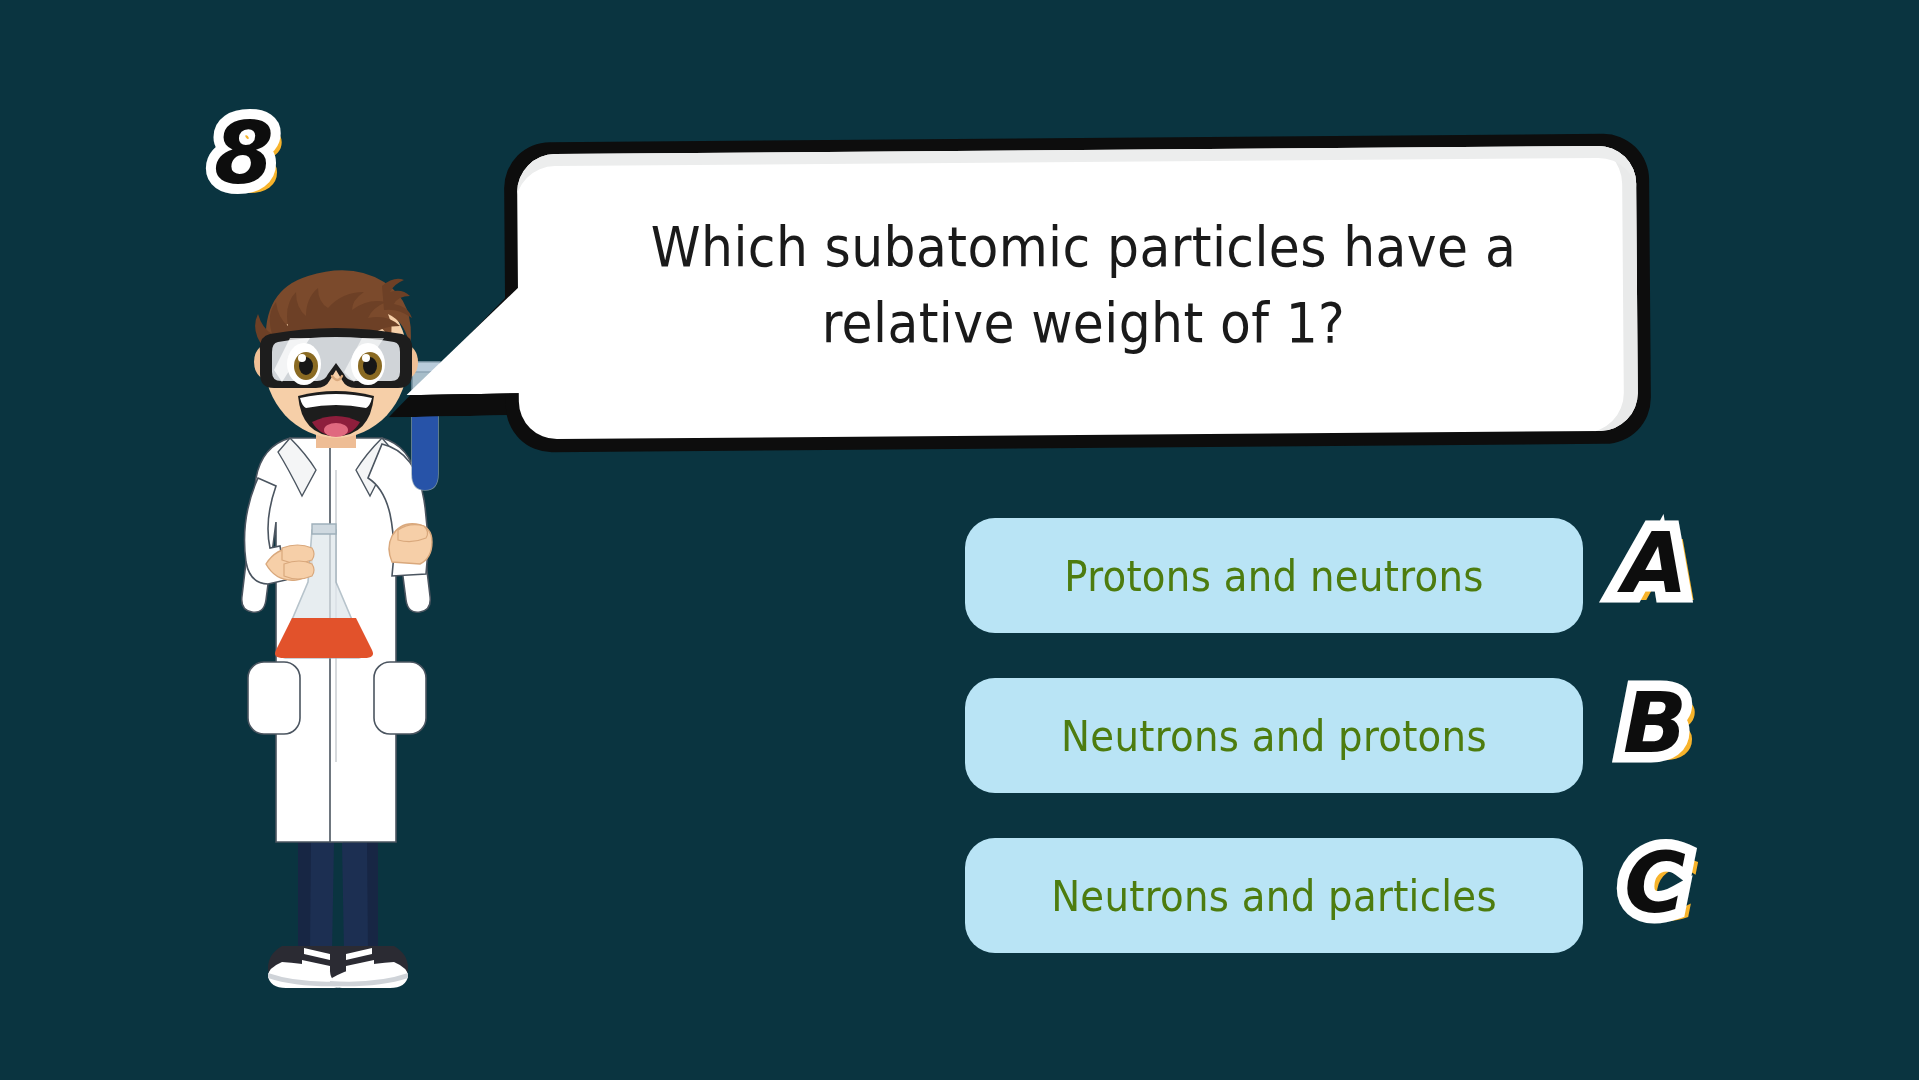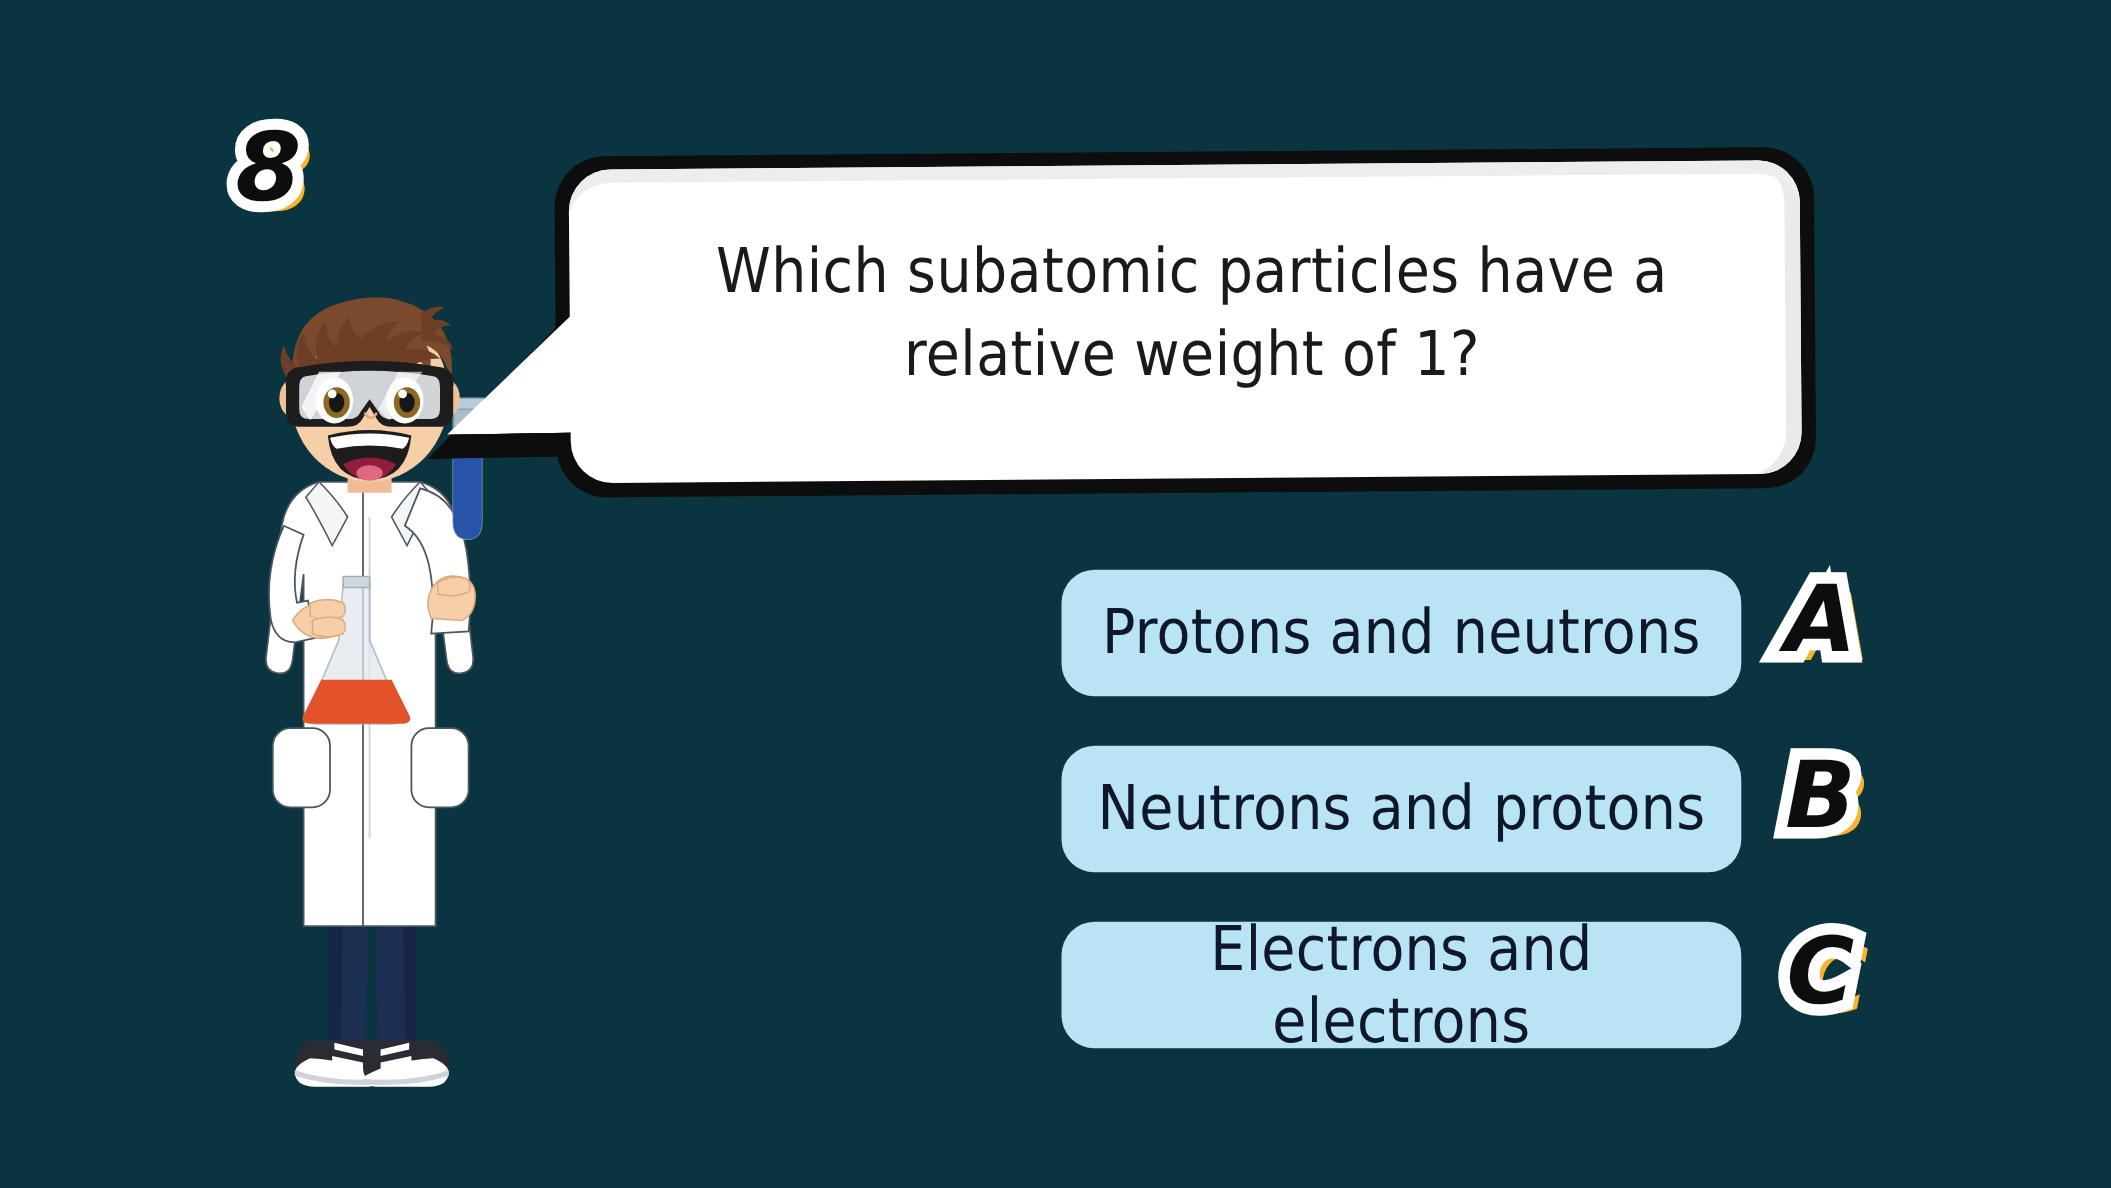--- a/index.html
+++ b/index.html
@@ -87,23 +87,23 @@
   .answer-row{
     position:relative;height:115px;margin-bottom:45px;
   }
   .answer-pill{
     position:absolute;left:0;top:0;width:618px;height:115px;
     background:#b9e4f5;
     border-radius:30px;
     display:flex;align-items:center;justify-content:center;
   }
   .answer-label{
-    color:#0f172a;
+    color:#4d7c0f;
     font-family:"DejaVu Sans Condensed","Liberation Sans", sans-serif;
-    font-size:56px;letter-spacing:0.3px;
+    font-size:43px;letter-spacing:0.3px;
     padding:0 26px;text-align:center;
   }
   .letter-badge{
     position:absolute;left:640px;top:-10px;width:100px;height:110px;
   }
   .letter-badge .layer{
     position:absolute;left:0;top:0;width:100px;height:110px;
     display:flex;align-items:center;justify-content:center;
     font-family:"DejaVu Sans", sans-serif;
     font-weight:bold;font-size:84px;line-height:1;font-style:italic;
@@ -241,21 +241,21 @@
       </div>
       <div class="letter-badge">
         <div class="layer shadow" style="color: rgb(247, 179, 43);">B</div>
         <div class="layer outline">B</div>
         <div class="layer fill">B</div>
       </div>
     </div>
 
     <div class="answer-row">
       <div class="answer-pill" style="background: rgb(185, 228, 245);">
-        <span class="answer-label">Electrons and electrons</span>
+        <span class="answer-label">Neutrons and particles</span>
       </div>
       <div class="letter-badge">
         <div class="layer shadow" style="color: rgb(247, 179, 43);">C</div>
         <div class="layer outline">C</div>
         <div class="layer fill">C</div>
       </div>
     </div>
 
   </div>
 </div>

